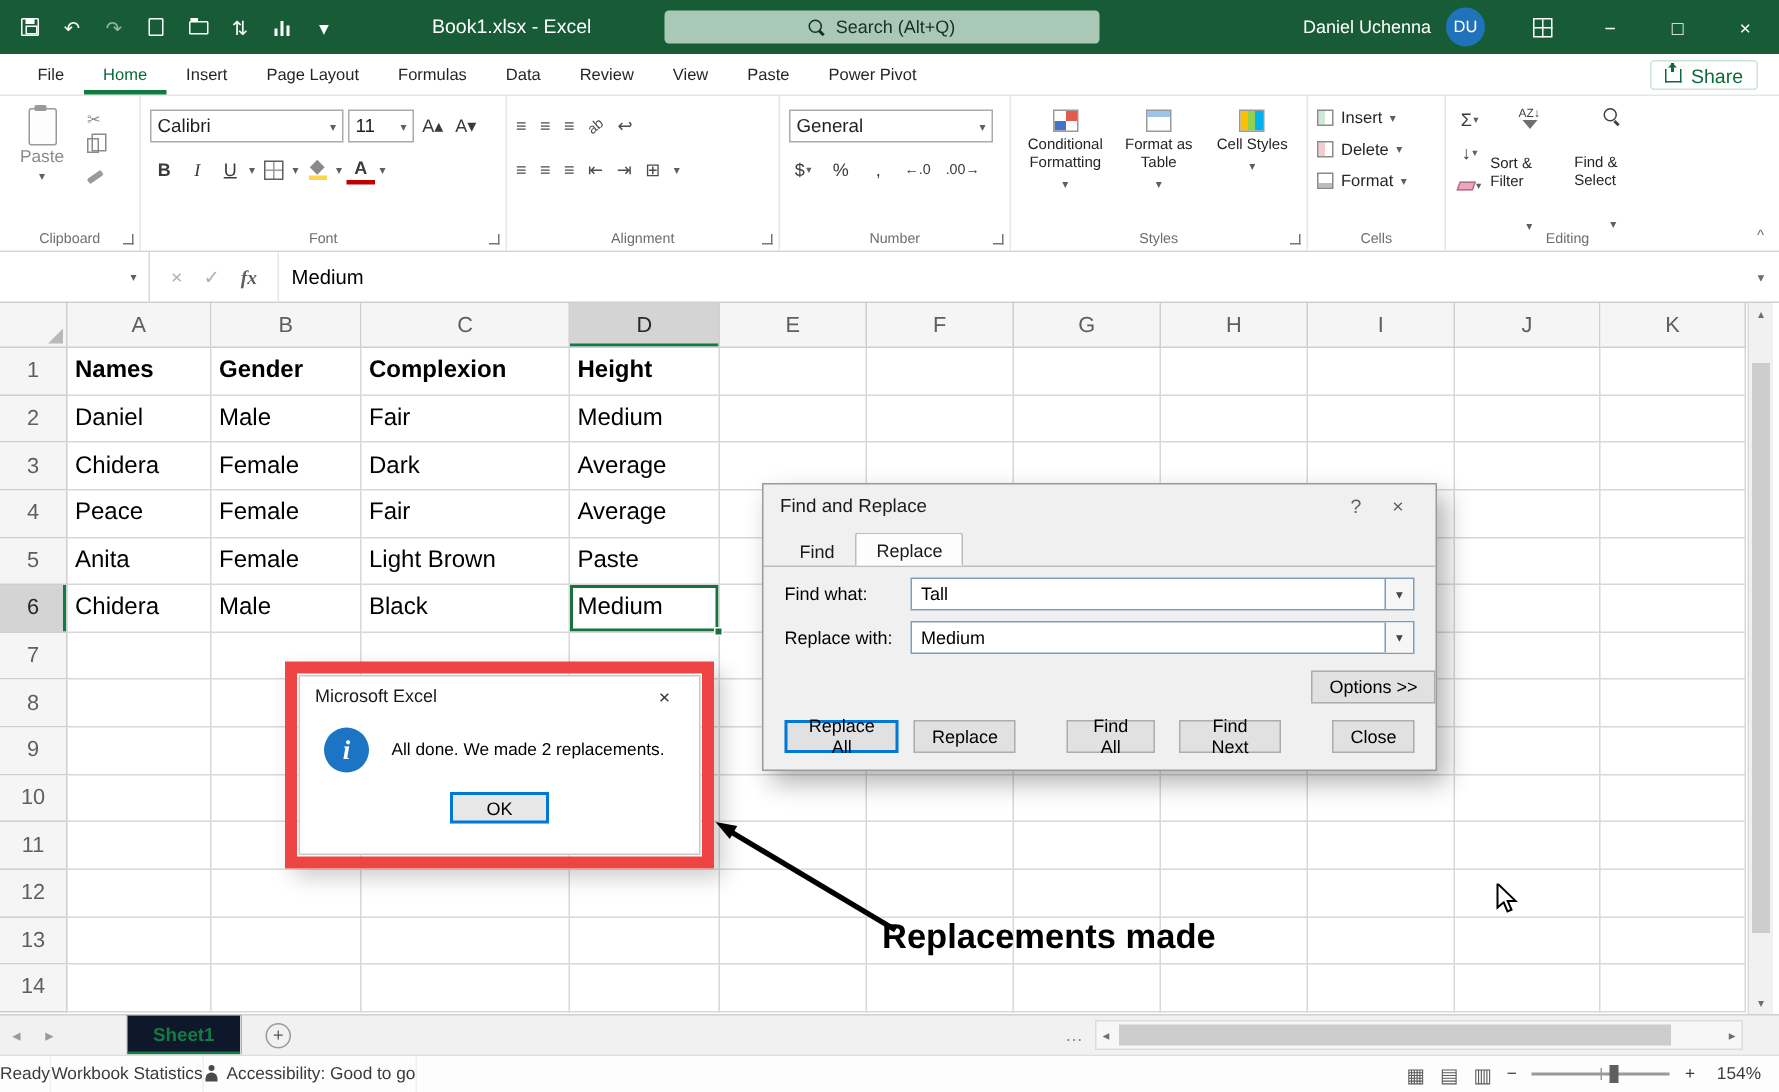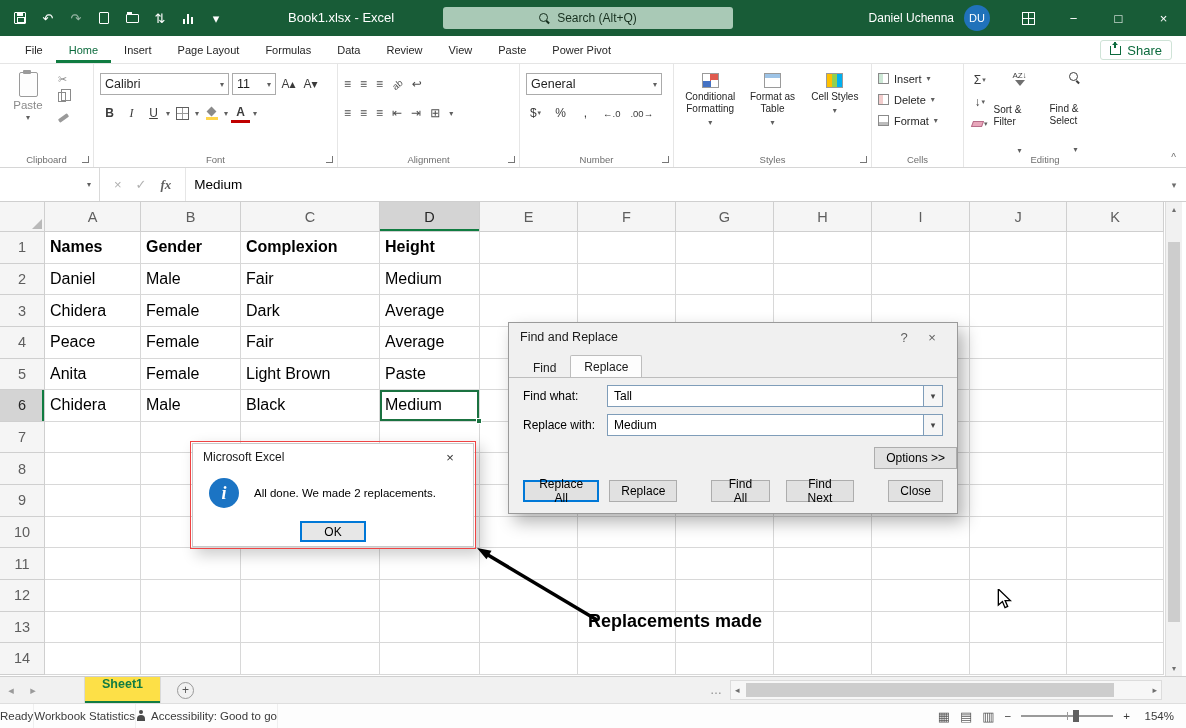--- a/index.html
+++ b/index.html
@@ -109,21 +109,21 @@
 .hdrrow{font-weight:bold}
 .active-cell{box-shadow:inset 0 0 0 2px #1a7240;position:relative;overflow:visible;z-index:2}
 .fill-handle{position:absolute;right:-3px;bottom:-3px;width:6px;height:6px;background:#1a7240;border:1px solid #fff}
 .vscroll{position:absolute;left:1165px;top:202px;width:17px;height:474px;background:#f1f1f1;border-left:1px solid #dcdcdc}
 .vscroll .va{position:absolute;left:0;width:100%;text-align:center;font-size:8px;color:#6f6f6f}
 .vthumb{position:absolute;left:2px;top:40px;width:12px;height:380px;background:#cdcdcd}
 
 
 .sheetbar{position:absolute;left:0;top:676px;width:100%;height:27px;background:#f1f1f1;border-top:1px solid #cfcfcf;display:flex;align-items:center;font-size:12px;color:#6a6a6a}
 .snav{width:22px;text-align:center;font-size:11px;color:#9a9a9a}
-.sheettab{height:100%;background:#fde047;border-left:1px solid #d9d9d9;border-right:1px solid #d9d9d9;display:flex;padding:0 17px;margin-left:40px;color:#127c42;font-weight:bold;font-size:12.5px;box-shadow:inset 0 -2px 0 #127c42}
+.sheettab{height:100%;background:#0f172a;border-left:1px solid #d9d9d9;border-right:1px solid #d9d9d9;display:flex;align-items:center;padding:0 17px;margin-left:40px;color:#127c42;font-weight:bold;font-size:12.5px;box-shadow:inset 0 -2px 0 #127c42}
 .addsheet{width:17px;height:17px;border-radius:50%;border:1px solid #9a9a9a;display:flex;align-items:center;justify-content:center;margin-left:16px;color:#555;font-size:12px;line-height:1}
 .tabellipsis{margin-left:auto;margin-right:8px;color:#8a8a8a}
 .hscroll{position:relative;width:432px;height:20px;background:#f7f7f7;border:1px solid #dcdcdc;display:flex;align-items:center;justify-content:space-between;padding:0 4px;font-size:9px;color:#6f6f6f;margin-right:24px}
 .hthumb{position:absolute;left:15px;top:2px;width:368px;height:14px;background:#cdcdcd}
 
 
 .statusbar{position:absolute;left:0;top:703px;width:100%;height:25px;background:#fdfdfd;border-top:1px solid #dedede;display:flex;align-items:center;font-size:11.5px;color:#3b3b3b}
 .sb-item{padding:0 0;height:100%;display:flex;align-items:center;gap:6px;border-right:1px solid #efefef}
 .personic{position:relative;width:9px;height:12px}
 .personic::before{content:'';position:absolute;left:2.5px;top:0;width:4px;height:4px;border-radius:50%;background:#4a4a4a}
@@ -147,31 +147,31 @@
 .frd-row label{width:84px}
 .frd-combo{flex:1;height:22px;background:#fff;border:1px solid #7f9db9;display:flex;align-items:center;justify-content:space-between;padding-left:6px}
 .arrowbox{width:19px;height:100%;border-left:1px solid #7f9db9;display:flex;align-items:center;justify-content:center;background:#f6f6f6;color:#444;font-size:9px}
 .frd-options{display:flex;justify-content:flex-end;margin:11px 0 0}
 .btn{height:22px;background:#e1e1e1;border:1px solid #adadad;display:flex;align-items:center;justify-content:center;padding:0 11px;font-size:12px;color:#000}
 .btn.focused{border:2px solid #0078d7;padding:0 10px}
 .frd-actions{position:absolute;left:14px;right:14px;bottom:11px;display:flex}
 .frd-actions .m10{margin-left:10px}.frd-actions .m22{margin-left:34px}.frd-actions .m16{margin-left:16px}
 
 
-.annobox{position:absolute;left:190px;top:441px;width:286px;height:108px;border:1px solid #ef4444;z-index:20;box-shadow:6px 6px 14px rgba(0,0,0,.2)}
+.annobox{position:absolute;left:190px;top:441px;width:286px;height:138px;border:8px solid #ef4444;z-index:20;box-shadow:6px 6px 14px rgba(0,0,0,.2)}
 .alert{position:absolute;left:1px;top:1px;right:1px;bottom:1px;background:#fff;border:1px solid #c8c8c8}
 .alert-title{height:26px;display:flex;align-items:center;padding:0 10px;font-size:12px;color:#1a1a1a}
 .alert-x{margin-left:auto;width:26px;text-align:center;color:#333;font-size:13px}
 .alert-body{display:flex;align-items:center;padding:8px 16px 0}
 .info-icon{flex:none;width:30px;height:30px;border-radius:50%;background:#1b74c4;color:#fff;display:flex;align-items:center;justify-content:center;font-family:"Liberation Serif",serif;font-style:italic;font-weight:bold;font-size:18px}
 .alert-msg{margin-left:15px;font-size:11.5px;color:#000}
 .alert-actions{display:flex;justify-content:center;margin-top:13px}
 .btn.ok{width:66px;height:21px;border:2px solid #0078d7;background:#e7e7e7}
 .anno-arrow{position:absolute;left:457px;top:536px;z-index:30}
-.anno-label{position:absolute;left:588px;top:611px;z-index:30;font-size:18px;font-weight:bold;color:#000}
+.anno-label{position:absolute;left:588px;top:611px;z-index:30;font-size:23px;font-weight:bold;color:#000}
 .cursor{position:absolute;left:997px;top:589px;z-index:50}
 </style>
 </head>
 <body>
 
 <div class="app">
 
   <div class="titlebar">
     <div class="qat">
       <span class="qbtn">

